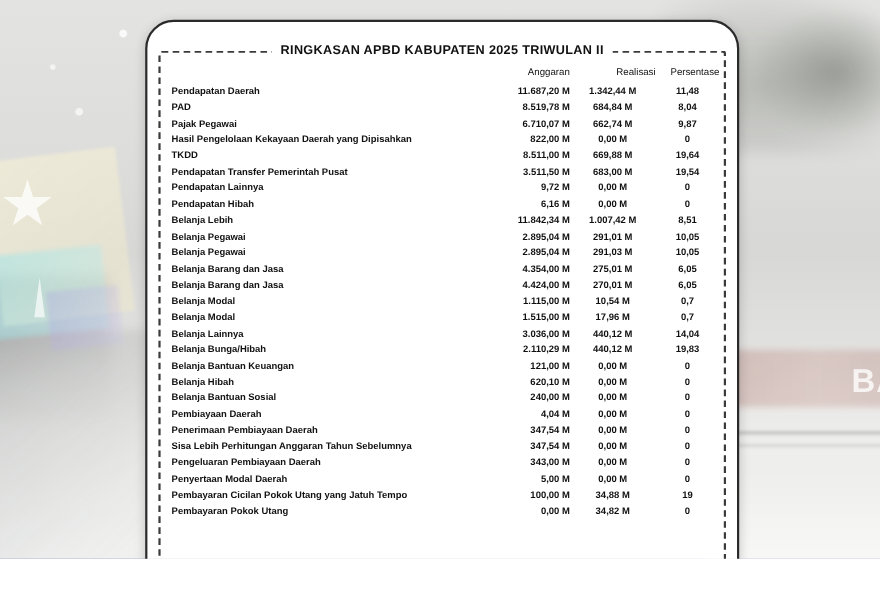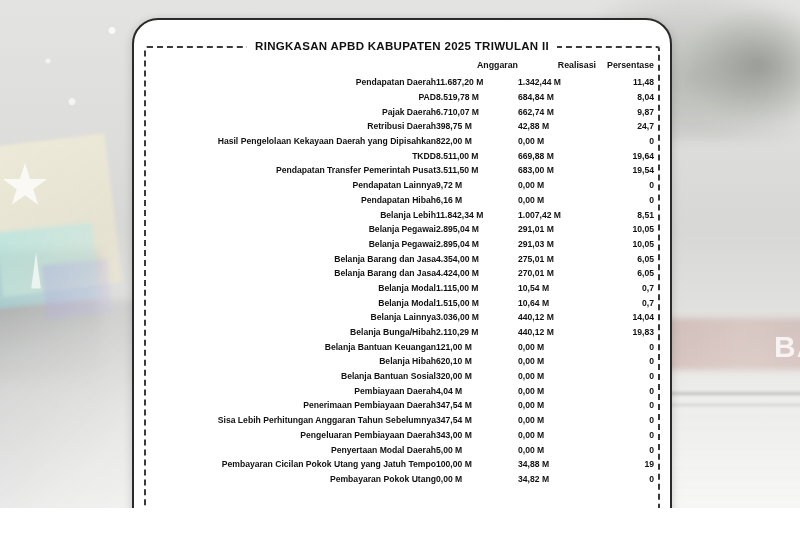--- a/index.html
+++ b/index.html
@@ -228,38 +228,38 @@
   }
 
   table.budget {
     width: 100%;
     border-collapse: collapse;
     table-layout: fixed;
     filter: blur(0.5px);
   }
   table.budget th {
     font-size: 8.8px;
-    font-weight: bold;
+    font-weight: normal;
     color: #111;
     text-align: right;
     padding: 0 0 5px 0;
     white-space: nowrap;
   }
   table.budget th.c-label { text-align: left; }
   table.budget td {
     font-size: 8.6px;
     color: #111;
     padding: 2.35px 0;
     white-space: nowrap;
     font-weight: bold;
   }
-  td.c-label   { text-align: right;  width: 262px; padding-left: 2px; }
-  td.c-budget  { width: 82px; }
-  td.c-real    { text-align: left; width: 78px; padding-left: 10px;}
-  td.c-pct     { text-align: right; width: 58px; padding-right: 6px;}
+  td.c-label   { text-align: left;  width: 262px; padding-left: 2px; }
+  td.c-budget  { text-align: right; width: 82px; }
+  td.c-real    { text-align: center; width: 78px; padding-left: 10px;}
+  td.c-pct     { text-align: center; width: 58px; padding-right: 6px;}
   th.c-budget  { width: 82px; }
   th.c-real    { width: 78px; padding-left: 10px;}
   th.c-pct     { width: 58px; padding-right: 6px;}
 </style>
 </head>
 <body>
 
 <div id="stage">
 
   <div class="bg-photo"></div>
@@ -304,30 +304,24 @@
               <td class="c-real">1.342,44 M</td>
               <td class="c-pct">11,48</td>
             </tr>
             <tr>
               <td class="c-label">PAD</td>
               <td class="c-budget">8.519,78 M</td>
               <td class="c-real">684,84 M</td>
               <td class="c-pct">8,04</td>
             </tr>
             <tr>
-              <td class="c-label">Pajak Daerah</td>
+              <td class="c-label">Pajak Pegawai</td>
               <td class="c-budget">6.710,07 M</td>
               <td class="c-real">662,74 M</td>
               <td class="c-pct">9,87</td>
-            </tr>
-            <tr>
-              <td class="c-label">Retribusi Daerah</td>
-              <td class="c-budget">398,75 M</td>
-              <td class="c-real">42,88 M</td>
-              <td class="c-pct">24,7</td>
             </tr>
             <tr>
               <td class="c-label">Hasil Pengelolaan Kekayaan Daerah yang Dipisahkan</td>
               <td class="c-budget">822,00 M</td>
               <td class="c-real">0,00 M</td>
               <td class="c-pct">0</td>
             </tr>
             <tr>
               <td class="c-label">TKDD</td>
               <td class="c-budget">8.511,00 M</td>
@@ -384,21 +378,21 @@
             </tr>
             <tr>
               <td class="c-label">Belanja Modal</td>
               <td class="c-budget">1.115,00 M</td>
               <td class="c-real">10,54 M</td>
               <td class="c-pct">0,7</td>
             </tr>
             <tr>
               <td class="c-label">Belanja Modal</td>
               <td class="c-budget">1.515,00 M</td>
-              <td class="c-real">10,64 M</td>
+              <td class="c-real">17,96 M</td>
               <td class="c-pct">0,7</td>
             </tr>
             <tr>
               <td class="c-label">Belanja Lainnya</td>
               <td class="c-budget">3.036,00 M</td>
               <td class="c-real">440,12 M</td>
               <td class="c-pct">14,04</td>
             </tr>
             <tr>
               <td class="c-label">Belanja Bunga/Hibah</td>
@@ -413,21 +407,21 @@
               <td class="c-pct">0</td>
             </tr>
             <tr>
               <td class="c-label">Belanja Hibah</td>
               <td class="c-budget">620,10 M</td>
               <td class="c-real">0,00 M</td>
               <td class="c-pct">0</td>
             </tr>
             <tr>
               <td class="c-label">Belanja Bantuan Sosial</td>
-              <td class="c-budget">320,00 M</td>
+              <td class="c-budget">240,00 M</td>
               <td class="c-real">0,00 M</td>
               <td class="c-pct">0</td>
             </tr>
             <tr>
               <td class="c-label">Pembiayaan Daerah</td>
               <td class="c-budget">4,04 M</td>
               <td class="c-real">0,00 M</td>
               <td class="c-pct">0</td>
             </tr>
             <tr>

